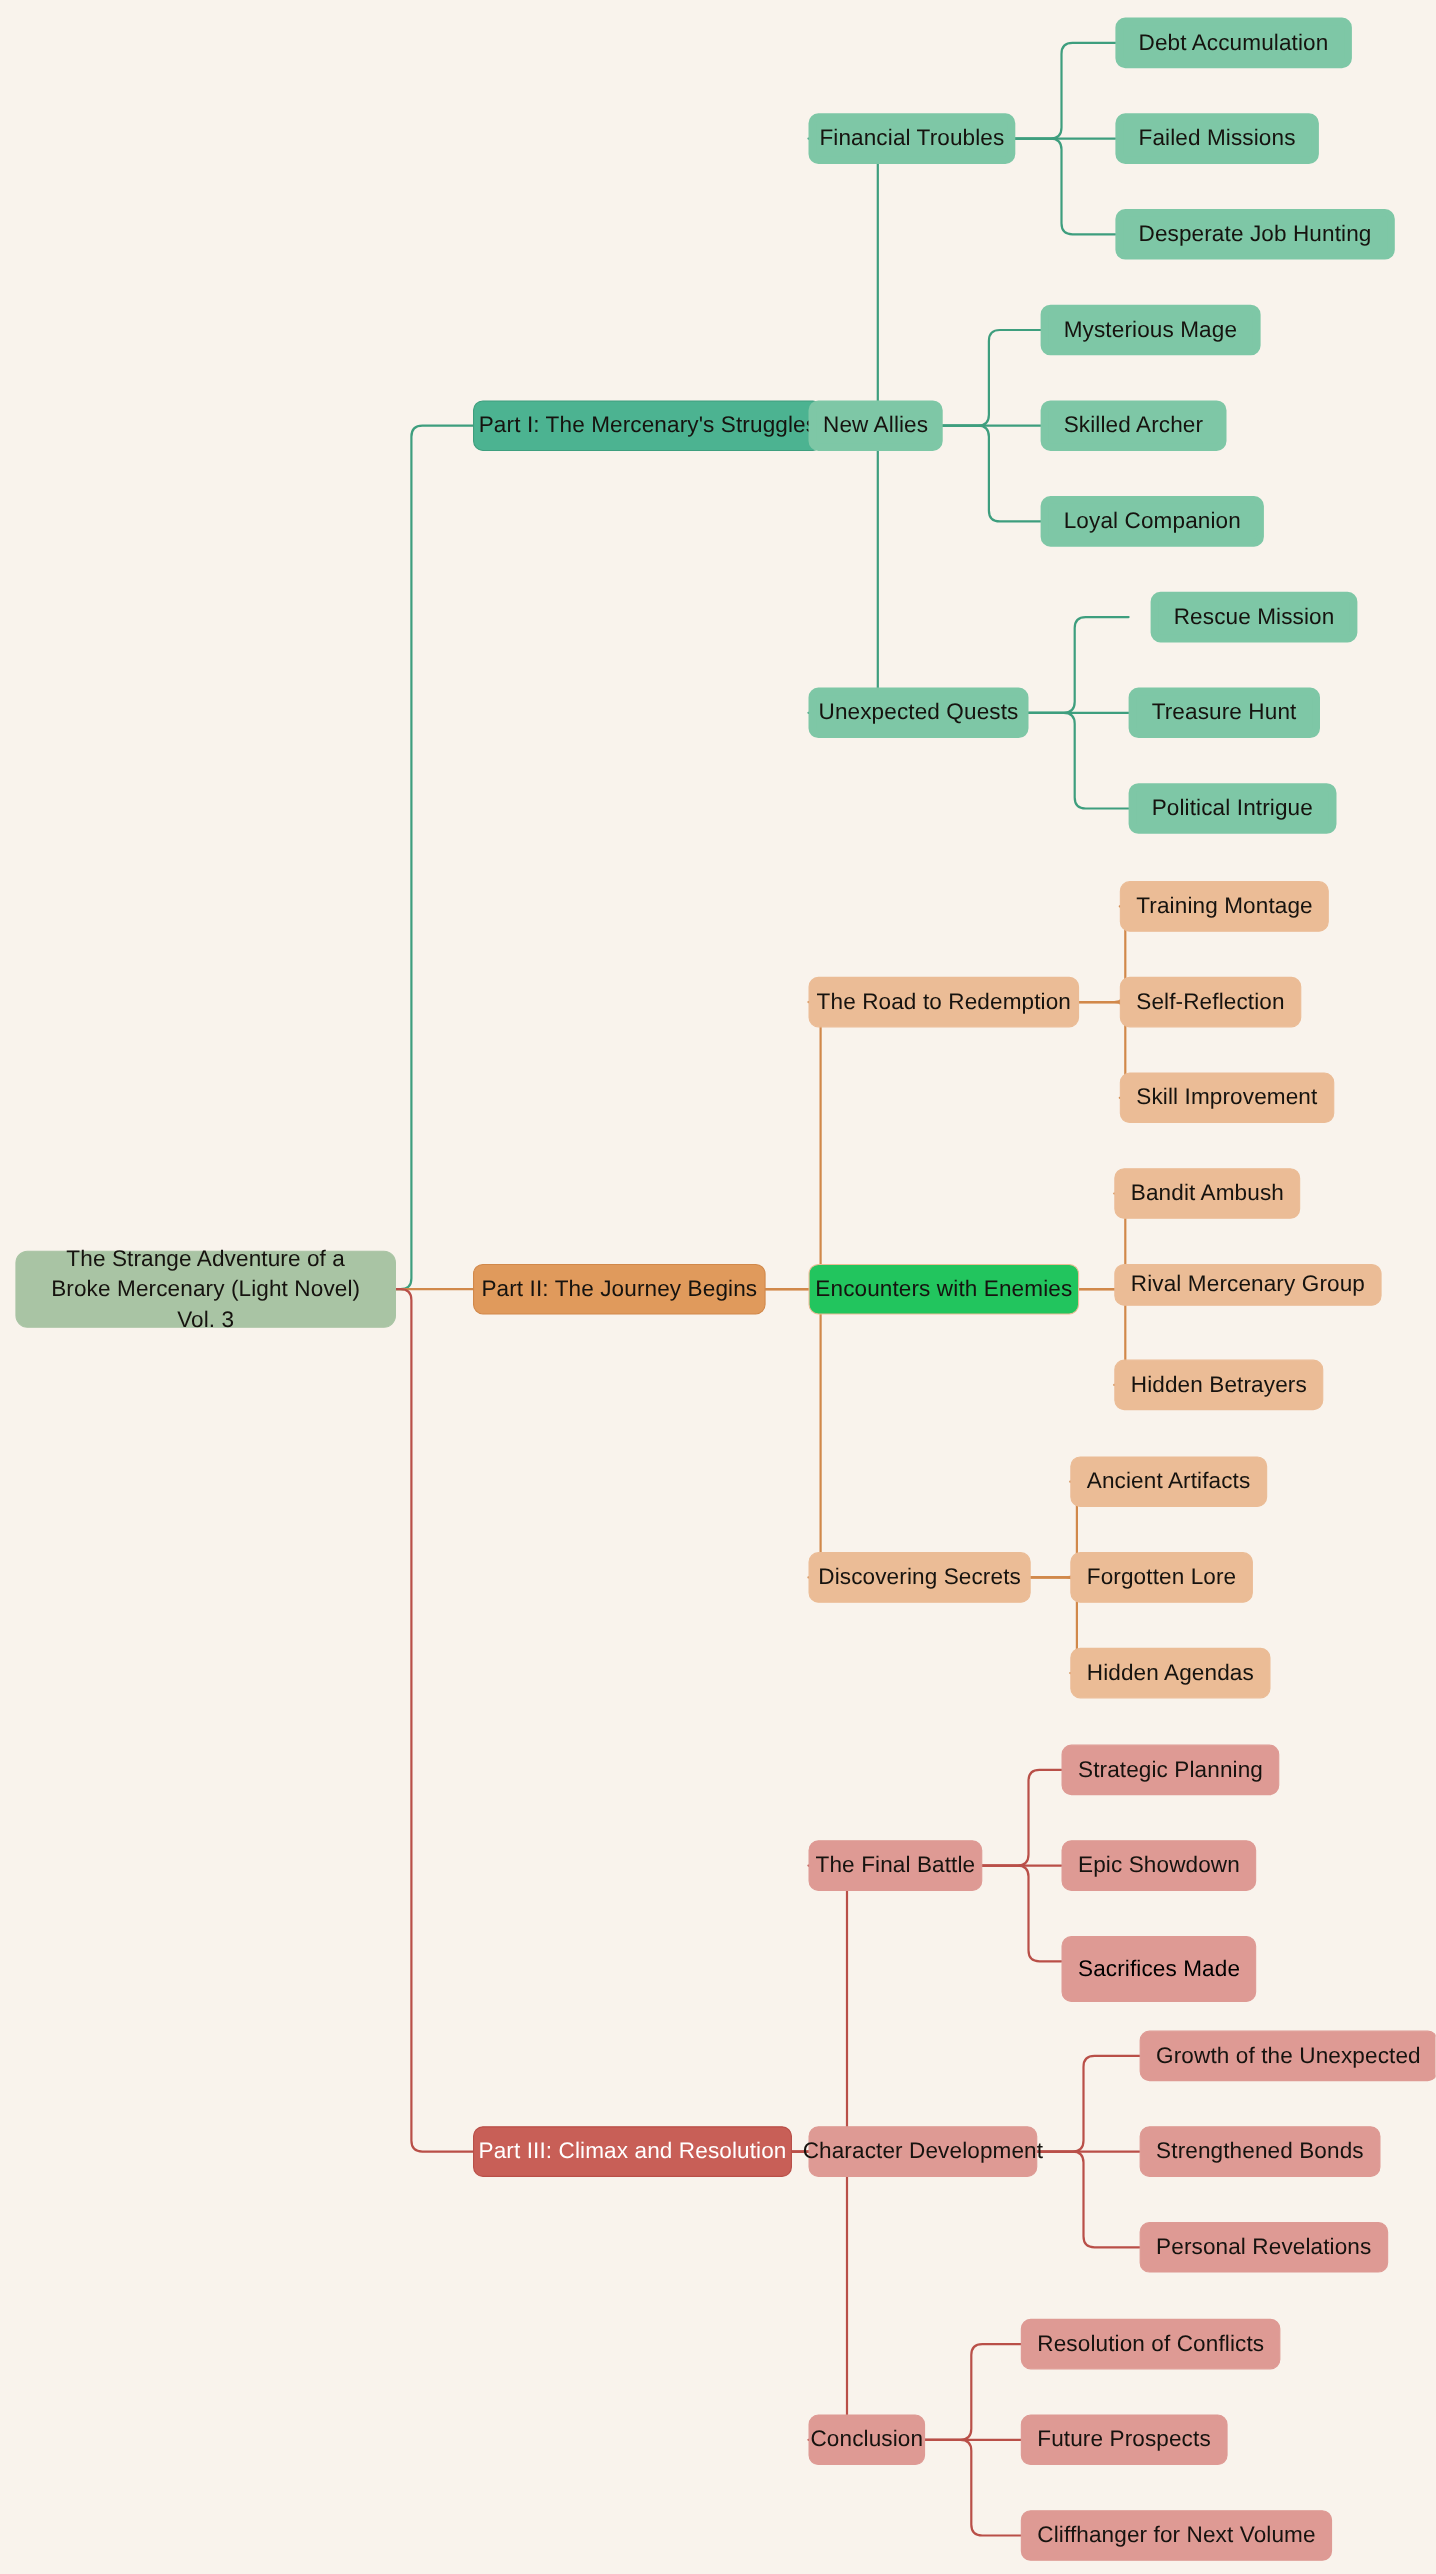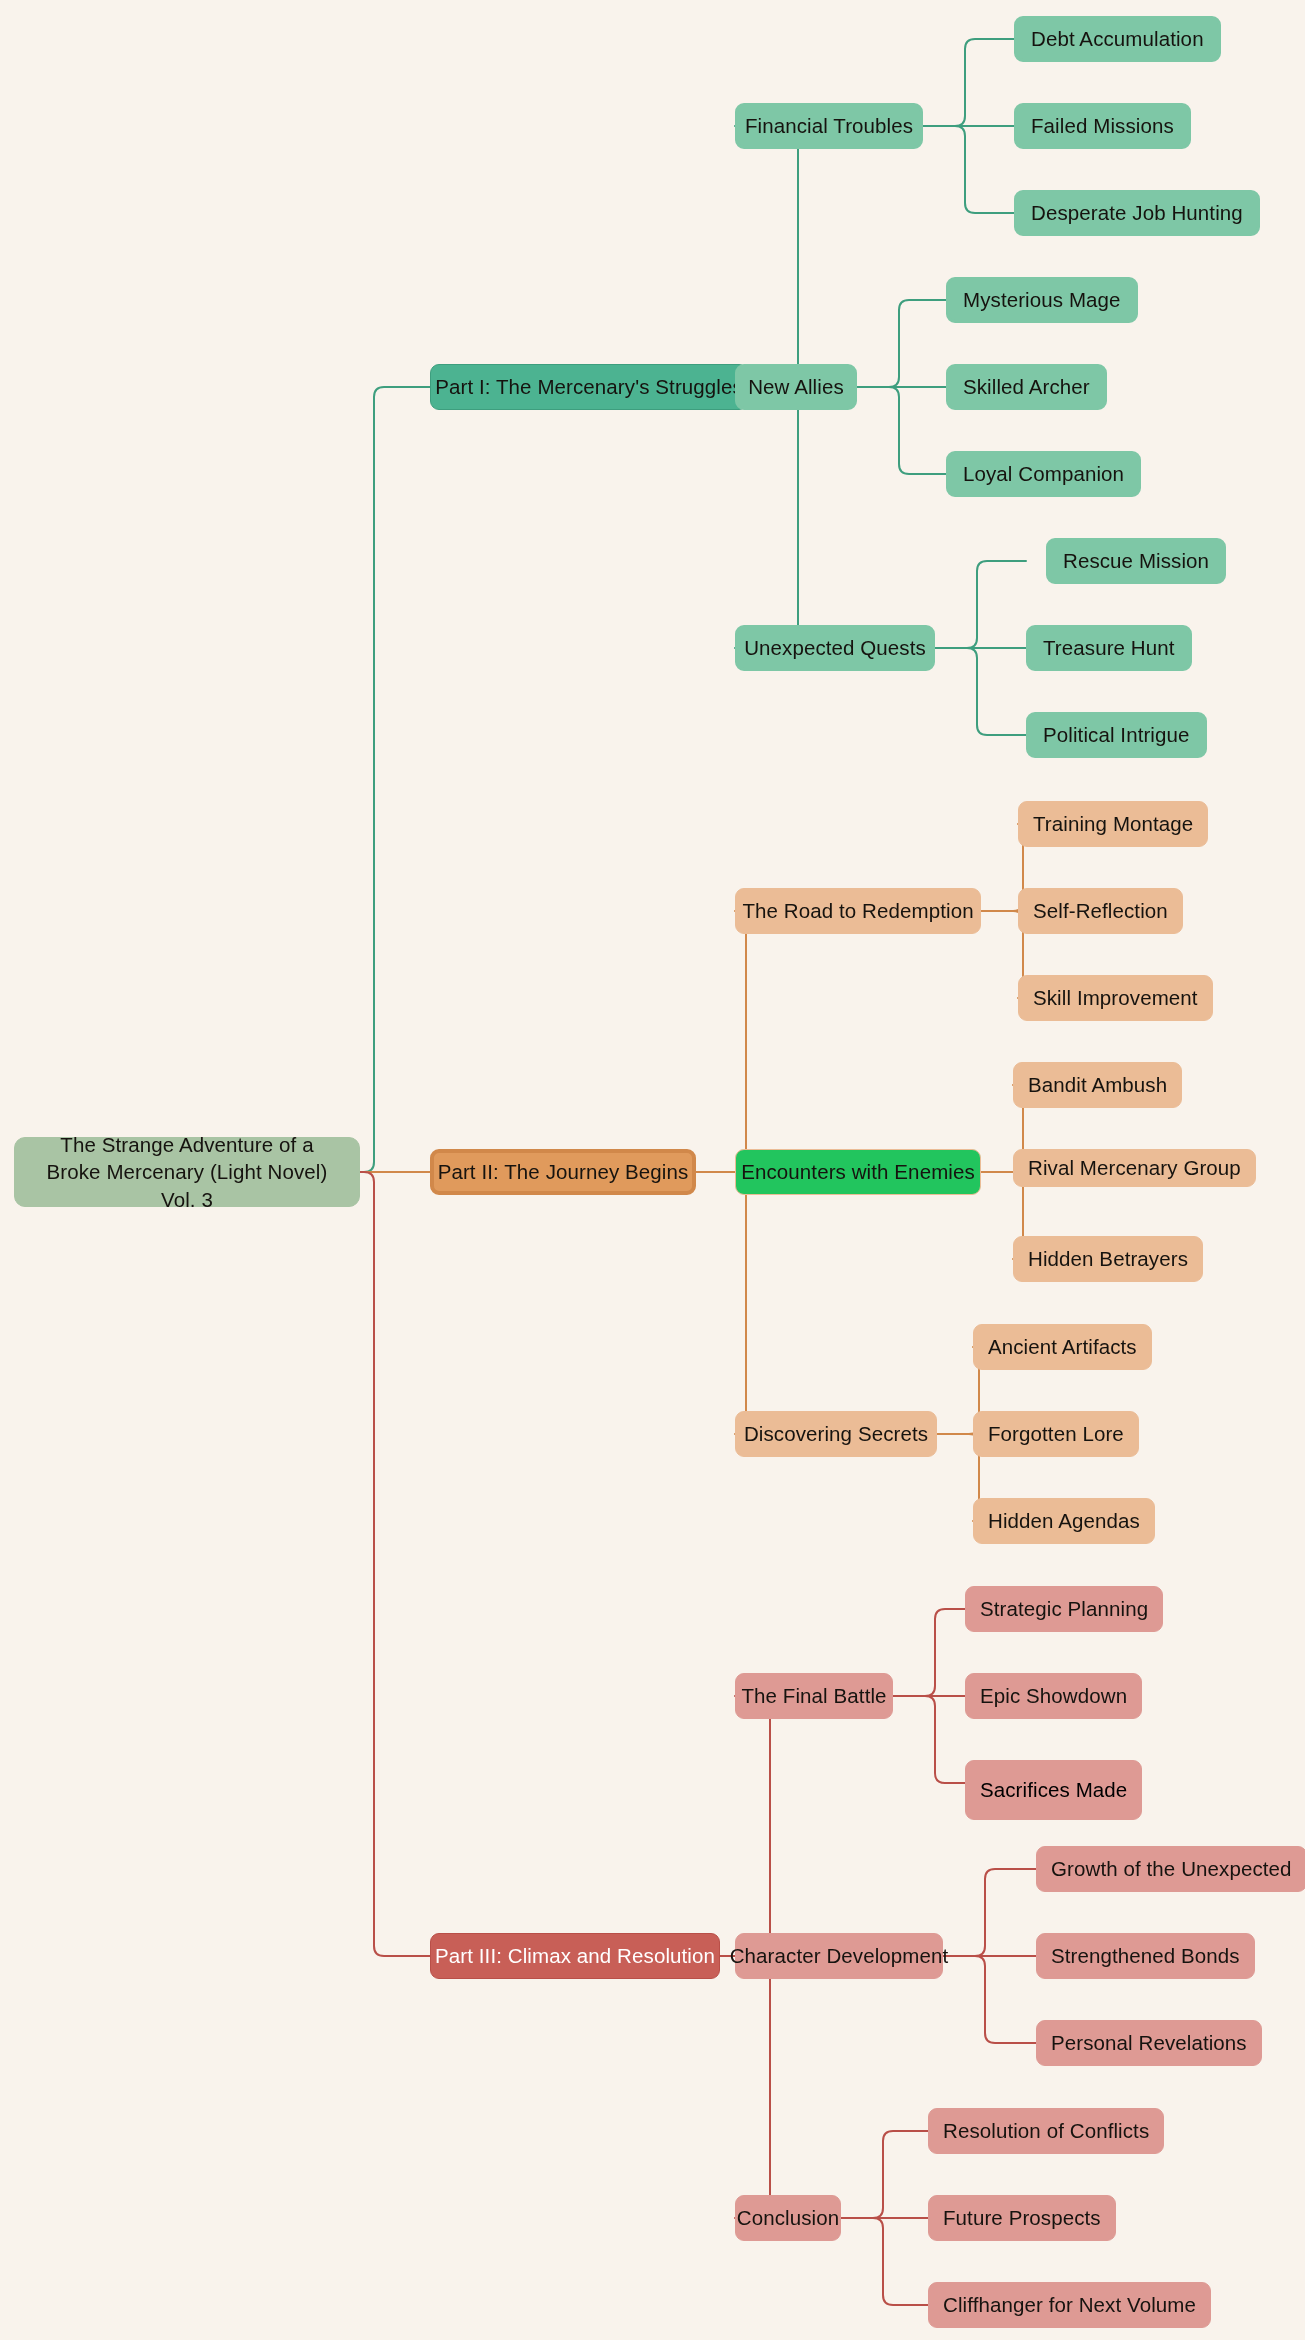--- a/index.html
+++ b/index.html
@@ -34,24 +34,24 @@
     background:#A9C4A4;
     border:1px solid #A9C4A4;
     border-radius:11px;
     white-space:normal;
     font-size:20.5px;
     padding:0 16px;
   }
 
   
   .n-branch-green{ background:#4CB391; border:1px solid #3E9E7E; }
-  .n-green{ background:#7EC7A6; border:3px solid #737373; }
-
-  
-  .n-branch-orange{ background:#E09A5C; border:4px solid #4d7c0f; }
+  .n-green{ background:#7EC7A6; border:7px solid #737373; }
+
+  
+  .n-branch-orange{ background:#E09A5C; border:1px solid #4d7c0f; }
   .n-orange{ background:#EBBC96; border:1px solid #EBBC96; }
 
   
   .n-branch-red{ background:#C85F57; border:1px solid #B94F48; color:#FFFFFF; }
   .n-red{ background:#DE9A94; border:1px solid #DE9A94; }
 </style>
 </head>
 <body>
 
 <div id="canvas">

